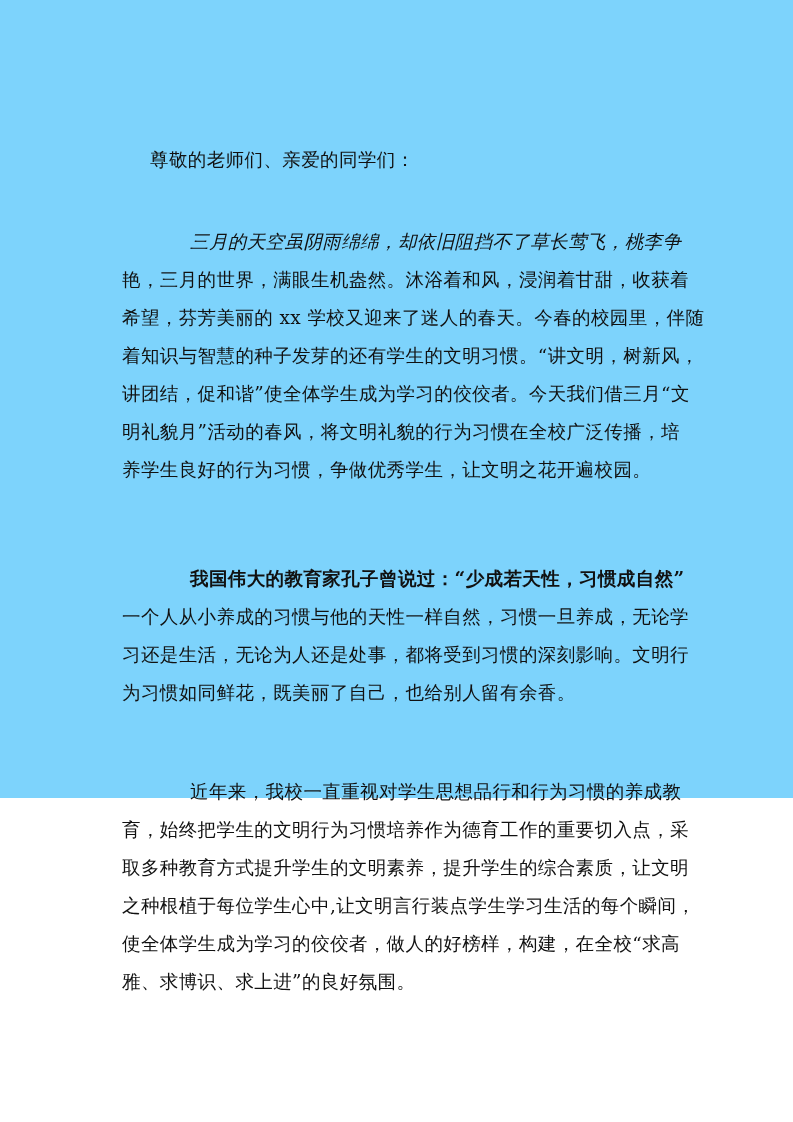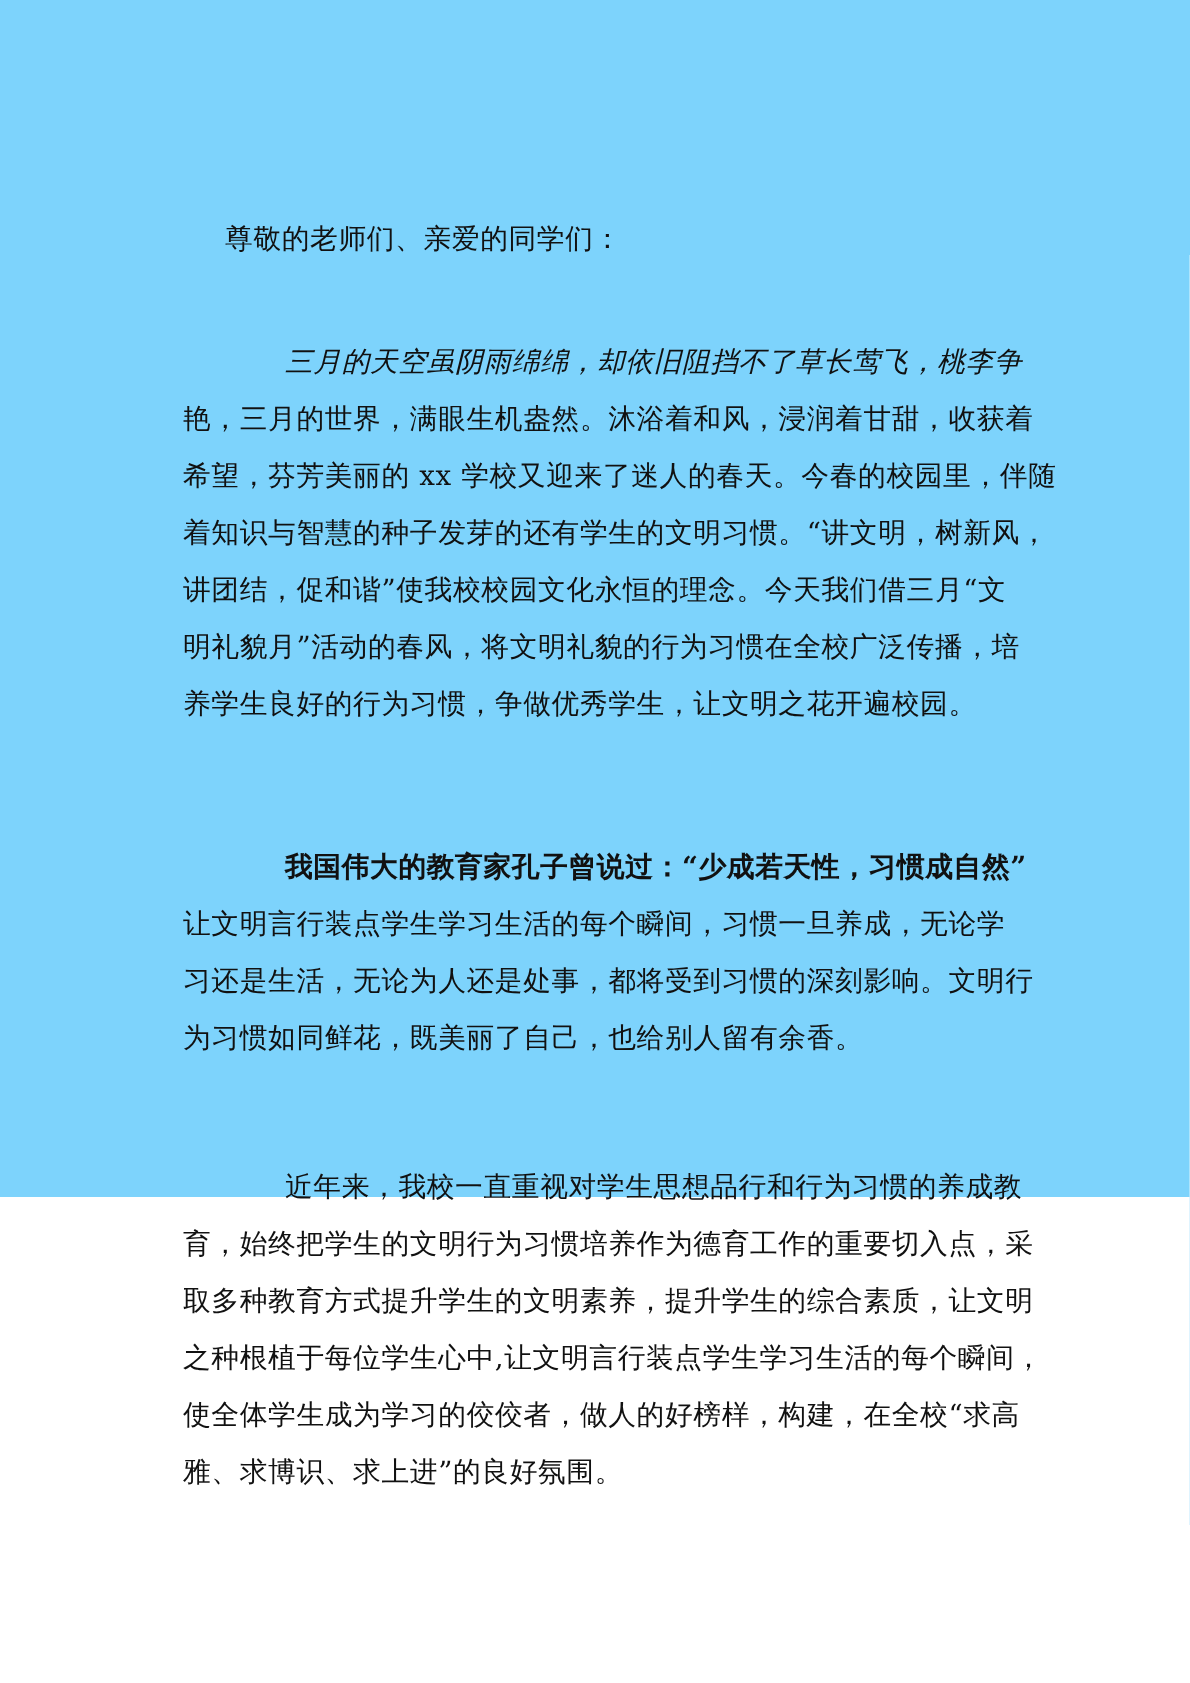--- a/index.html
+++ b/index.html
@@ -40,28 +40,28 @@
 
 <div class="page">
 
   <div class="line salutation" style="top:148px;">尊敬的老师们、亲爱的同学们：</div>
 
   <div>
     <div class="line indent" style="top:230px;font-style:italic;">三月的天空虽阴雨绵绵，却依旧阻挡不了草长莺飞，桃李争</div>
     <div class="line" style="top:268px;">艳，三月的世界，满眼生机盎然。沐浴着和风，浸润着甘甜，收获着</div>
     <div class="line" style="top:306px;">希望，芬芳美丽的 xx 学校又迎来了迷人的春天。今春的校园里，伴随</div>
     <div class="line" style="top:344px;">着知识与智慧的种子发芽的还有学生的文明习惯。“讲文明，树新风，</div>
-    <div class="line" style="top:382px;">讲团结，促和谐”使我校校园文化永恒的理念。今天我们借三月“文</div>
+    <div class="line" style="top:382px;">讲团结，促和谐”使全体学生成为学习的佼佼者。今天我们借三月“文</div>
     <div class="line" style="top:420px;">明礼貌月”活动的春风，将文明礼貌的行为习惯在全校广泛传播，培</div>
     <div class="line" style="top:458px;">养学生良好的行为习惯，争做优秀学生，让文明之花开遍校园。</div>
   </div>
 
   <div>
     <div class="line indent" style="top:567px;font-weight:bold;">我国伟大的教育家孔子曾说过：“少成若天性，习惯成自然”</div>
-    <div class="line" style="top:605px;">让文明言行装点学生学习生活的每个瞬间，习惯一旦养成，无论学</div>
+    <div class="line" style="top:605px;">一个人从小养成的习惯与他的天性一样自然，习惯一旦养成，无论学</div>
     <div class="line" style="top:643px;">习还是生活，无论为人还是处事，都将受到习惯的深刻影响。文明行</div>
     <div class="line" style="top:681px;">为习惯如同鲜花，既美丽了自己，也给别人留有余香。</div>
   </div>
 
   <div>
     <div class="line indent" style="top:780px;">近年来，我校一直重视对学生思想品行和行为习惯的养成教</div>
     <div class="line" style="top:818px;text-align:right;">育，始终把学生的文明行为习惯培养作为德育工作的重要切入点，采</div>
     <div class="line" style="top:856px;">取多种教育方式提升学生的文明素养，提升学生的综合素质，让文明</div>
     <div class="line" style="top:894px;">之种根植于每位学生心中,让文明言行装点学生学习生活的每个瞬间，</div>
     <div class="line" style="top:932px;">使全体学生成为学习的佼佼者，做人的好榜样，构建，在全校“求高</div>

